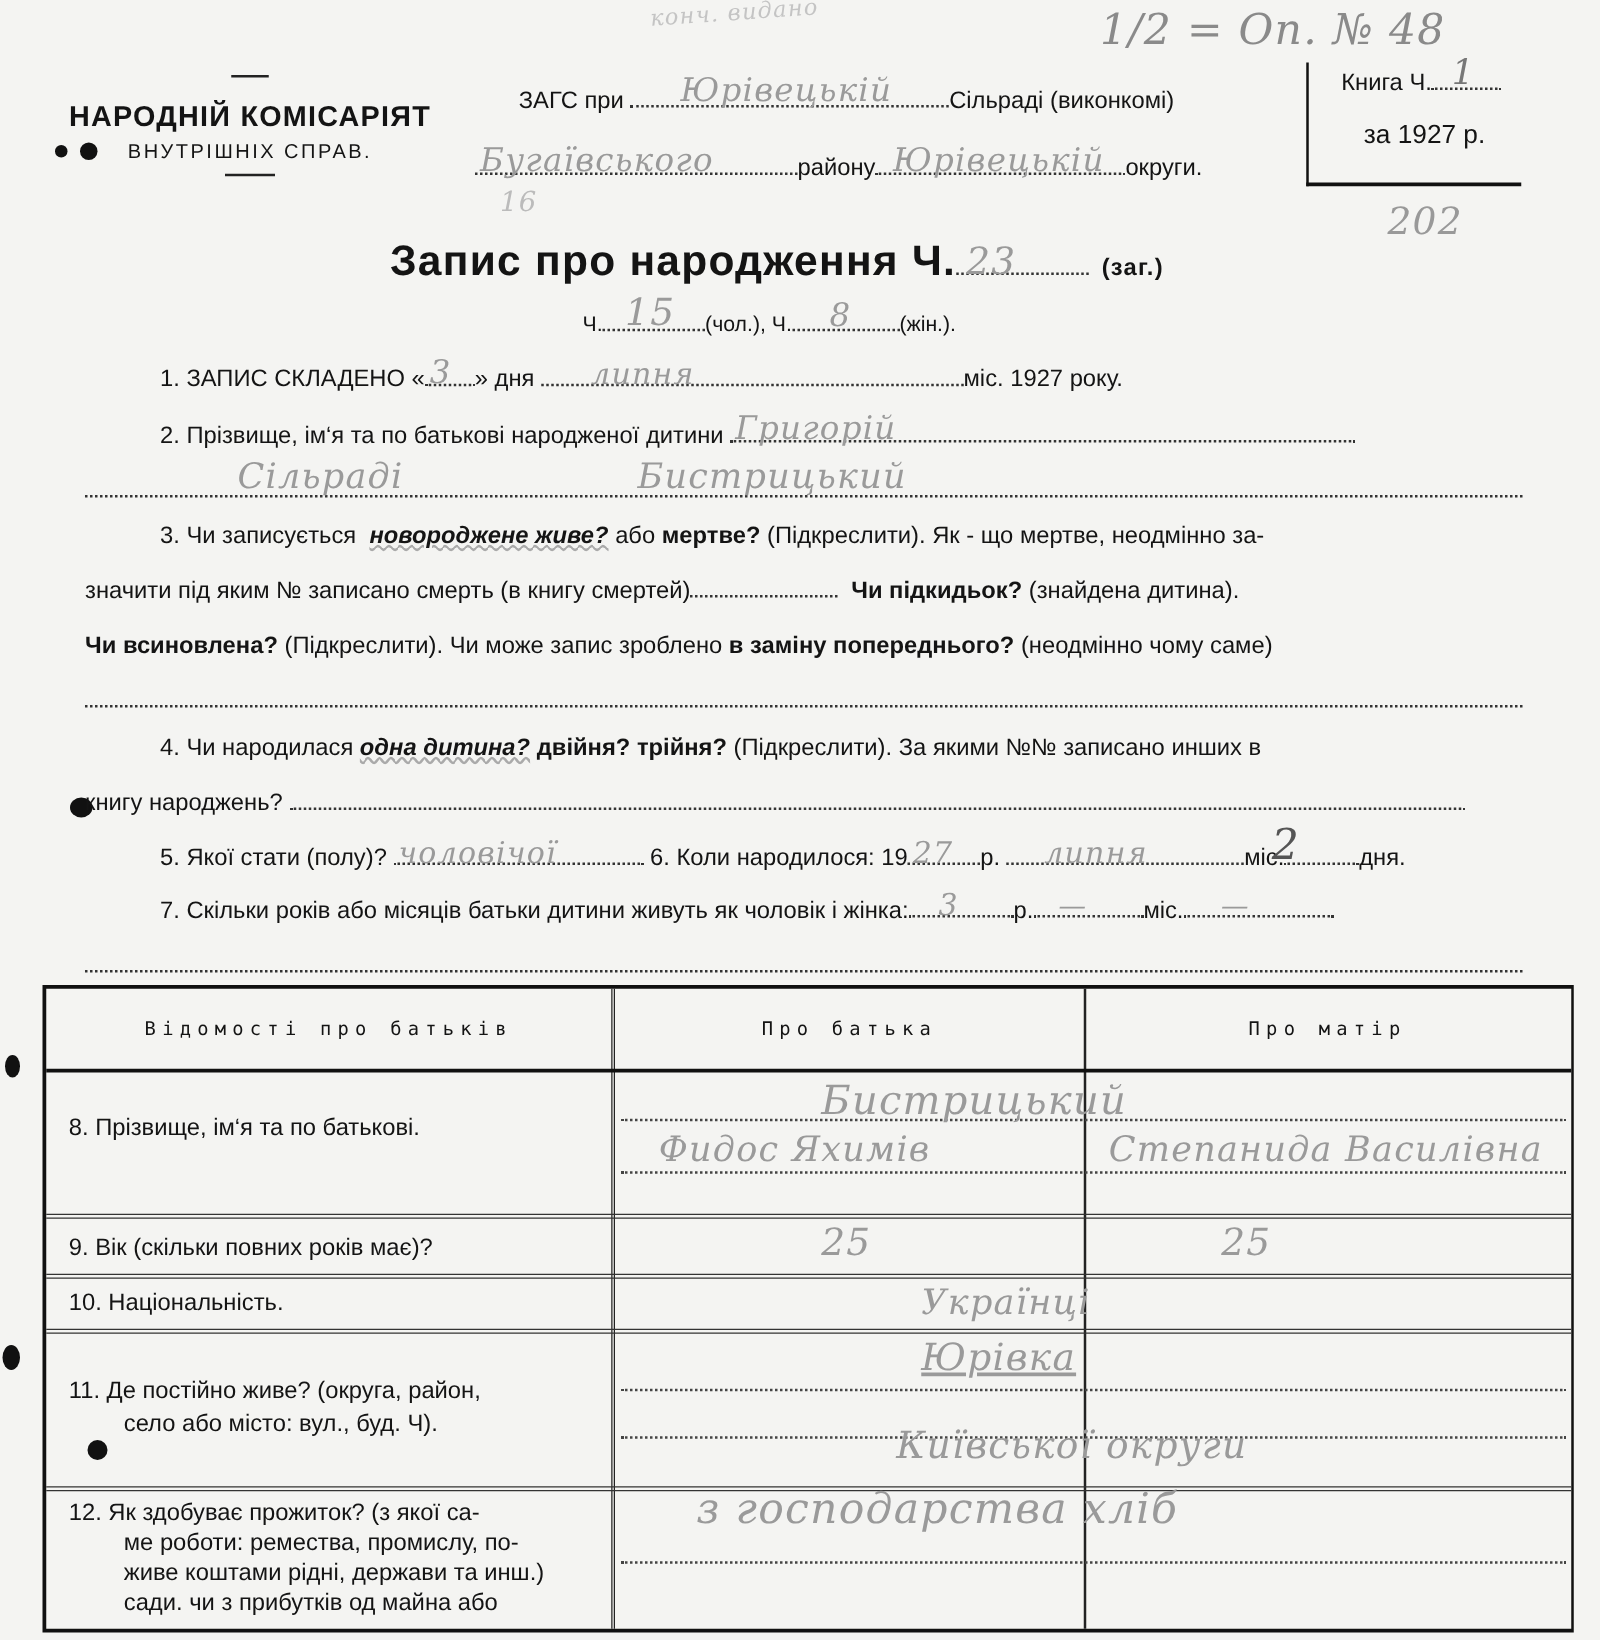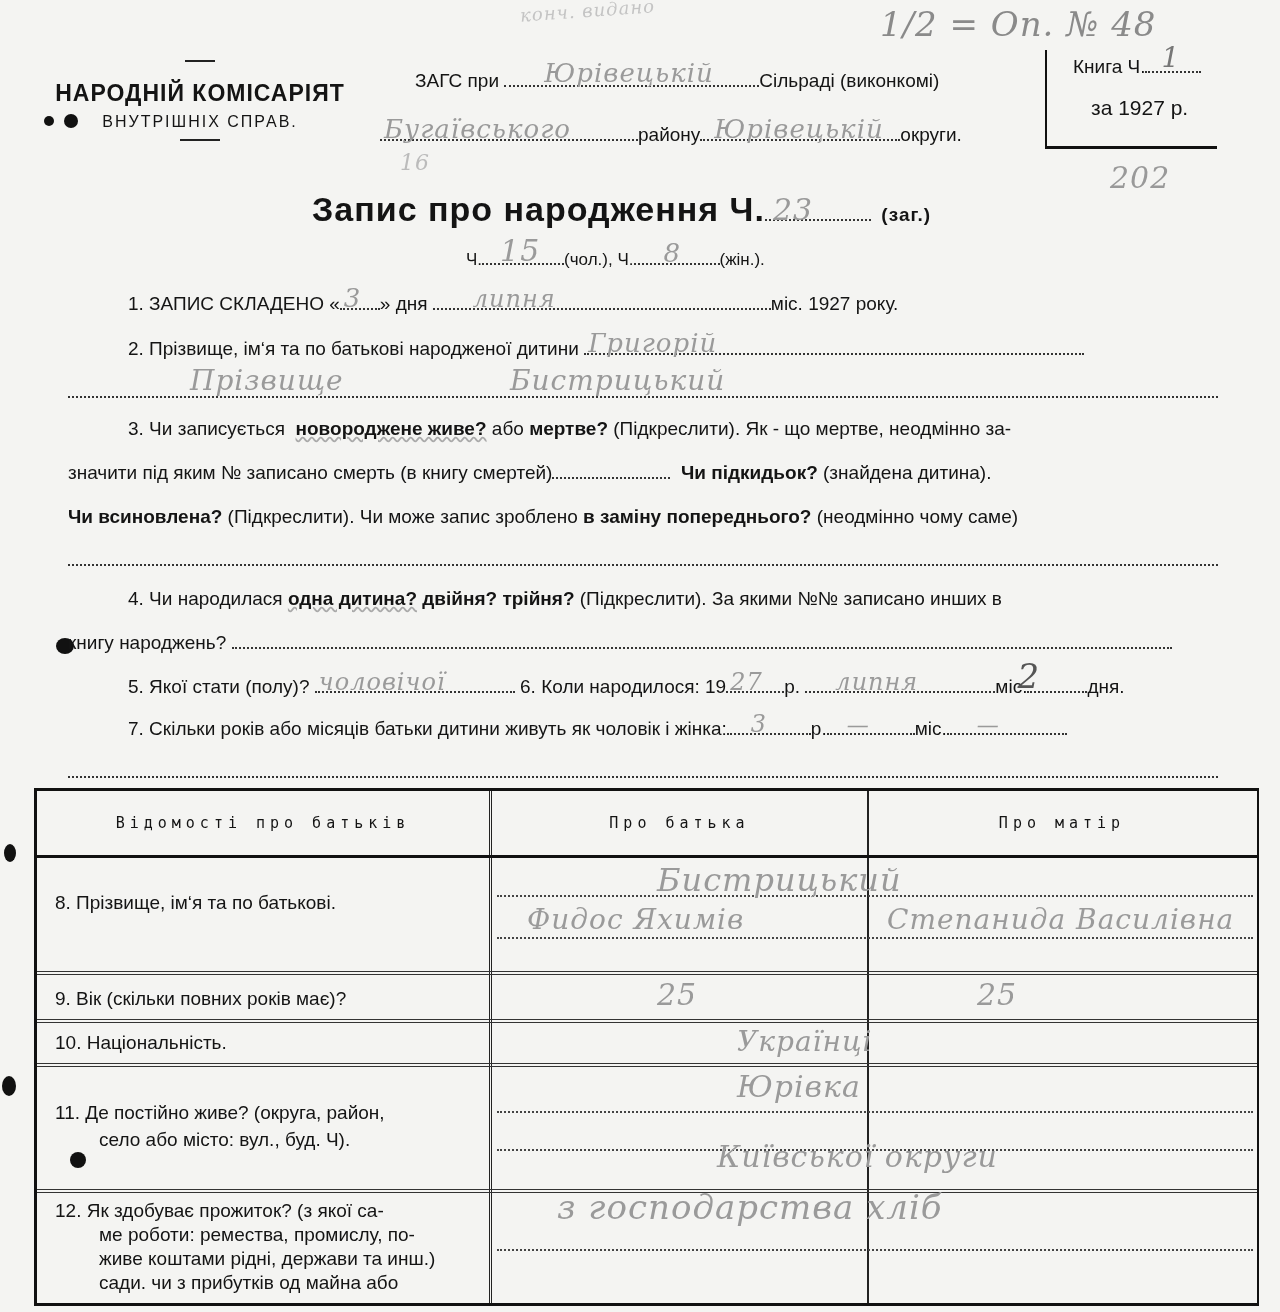--- a/index.html
+++ b/index.html
@@ -7,21 +7,21 @@
     width:1280px; height:1312px; position:relative; overflow:hidden;
     background:#f4f4f2;
     font-family:"Liberation Sans Narrow","Liberation Sans", sans-serif;
     color:#111;
   }
   .abs { position:absolute; }
   .print { font-family:"Liberation Sans", sans-serif; color:#141414; }
   .hand { font-family:"DejaVu Serif", serif; font-style:italic; color:#9a9a9a; letter-spacing:1px; }
   .dots { display:inline-block; border-bottom:2px dotted #333; height:1px; vertical-align:baseline; }
   .b { font-weight:bold; }
-  .u-hand { text-decoration:underline; text-decoration-color:#aaa; text-decoration-style:wavy; }
+  .u-hand { text-decoration:underline; text-decoration-color:#aaa; text-decoration-style:wavy;font-style:italic; }
   .hole { position:absolute; width:14px; height:14px; border-radius:50%; background:#111; }
 
   
   #hdr-left { left:30px; top:52px; width:340px; text-align:center; }
   #hdr-left .l1 { font-size:17px; letter-spacing:4px; }
   #hdr-left .l2 { font-size:23px; font-weight:bold; letter-spacing:1px; margin-top:18px; }
   #hdr-left .l3 { font-size:16px; letter-spacing:2px; margin-top:6px; }
   .rule { width:30px; height:2px; background:#222; margin:8px auto 0; }
 
   
@@ -102,21 +102,21 @@
 <div class="line print" style="left:128px;top:293px;">
   <span>1. ЗАПИС СКЛАДЕНО «</span><span class="field"><span class="dots" style="width:40px;"></span><span class="hand" style="font-size:26px;">3</span></span><span>» дня</span>
   <span class="field"><span class="dots" style="width:338px;"></span><span class="hand" style="font-size:24px;left:40px;">липня</span></span><span>міс. 1927 року.</span>
 </div>
 
 <div class="line print" style="left:128px;top:338px;">
   <span>2. Прізвище, ім‘я та по батькові народженої дитини</span>
   <span class="field"><span class="dots" style="width:500px;"></span><span class="hand" style="font-size:26px;">Григорій</span></span>
 </div>
 <div class="abs" style="left:68px;top:396px;width:1150px;border-top:2px dotted #333;"></div>
-<div class="abs hand" style="left:190px;top:364px;font-size:28px;">Прізвище</div>
+<div class="abs hand" style="left:190px;top:364px;font-size:28px;">Сільраді</div>
 <div class="abs hand" style="left:510px;top:364px;font-size:28px;">Бистрицький</div>
 
 <div class="line print" style="left:128px;top:418px;">
   <span>3. Чи записується</span>&nbsp;
   <span class="b u-hand">новороджене живе?</span>
   <span>або</span>
   <span class="b">мертве?</span>
   <span>(Підкреслити). Як - що мертве, неодмінно за-</span>
 </div>
 <div class="line print" style="left:68px;top:462px;">
@@ -185,21 +185,21 @@
   <div class="tval hand" style="left:700px;top:234px;font-size:28px;">Українці</div>
 
   <div class="hline dbl" style="top:272px;"></div>
 
   <div class="cell-label" style="top:310px;">
     <div>11. Де постійно живе? (округа, район,</div>
     <div style="padding-left:44px;margin-top:4px;">село або місто: вул., буд. Ч).</div>
   </div>
   <div class="dotline" style="left:460px;right:4px;top:320px;"></div>
   <div class="dotline" style="left:460px;right:4px;top:358px;"></div>
-  <div class="tval hand" style="left:700px;top:278px;font-size:30px;">Юрівка</div>
+  <div class="tval hand" style="left:700px;top:278px;font-size:30px;text-decoration:underline;">Юрівка</div>
   <div class="tval hand" style="left:680px;top:348px;font-size:30px;">Київської округи</div>
 
   <div class="hline dbl" style="top:398px;"></div>
 
   <div class="cell-label" style="top:408px;line-height:24px;">
     <div>12. Як здобуває прожиток? (з якої са-</div>
     <div style="padding-left:44px;">ме роботи: ремества, промислу, по-</div>
     <div style="padding-left:44px;">живе коштами рідні, держави та инш.)</div>
     <div style="padding-left:44px;">сади. чи з прибутків од майна або</div>
   </div>

